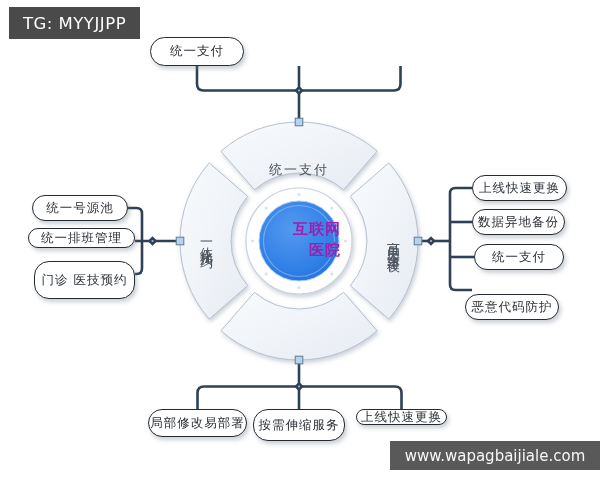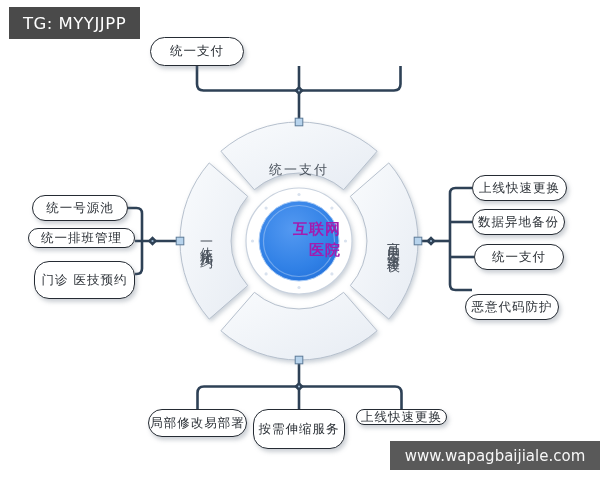--- a/index.html
+++ b/index.html
@@ -142,19 +142,19 @@
   <div class="leaf" style="left:32px;top:195px;width:96px;height:26px;">统一号源池</div>
   <div class="leaf" style="left:28px;top:228px;width:107px;height:20px;">统一排班管理</div>
   <div class="leaf" style="left:34px;top:261px;width:101px;height:38px;">门诊 医技预约</div>
 
   <div class="leaf" style="left:472px;top:175px;width:95px;height:26px;">上线快速更换</div>
   <div class="leaf" style="left:472px;top:209px;width:93px;height:26px;">数据异地备份</div>
   <div class="leaf" style="left:474px;top:244px;width:90px;height:26px;">统一支付</div>
   <div class="leaf" style="left:465px;top:277px;width:94px;height:26px;margin-top:17px;">恶意代码防护</div>
 
   <div class="leaf" style="left:148px;top:409px;width:99px;height:28px;">局部修改易部署</div>
-  <div class="leaf" style="left:253px;top:409px;width:92px;height:40px;">按需伸缩服务</div>
+  <div class="leaf" style="left:253px;top:409px;width:92px;height:32px;">按需伸缩服务</div>
   <div class="leaf" style="left:356px;top:409px;width:91px;height:16px;">上线快速更换</div>
 
   <div class="tg-badge">TG: MYYJJPP</div>
   <div class="site-badge">www.wapagbaijiale.com</div>
 
 </div>
 
 </body></html>

